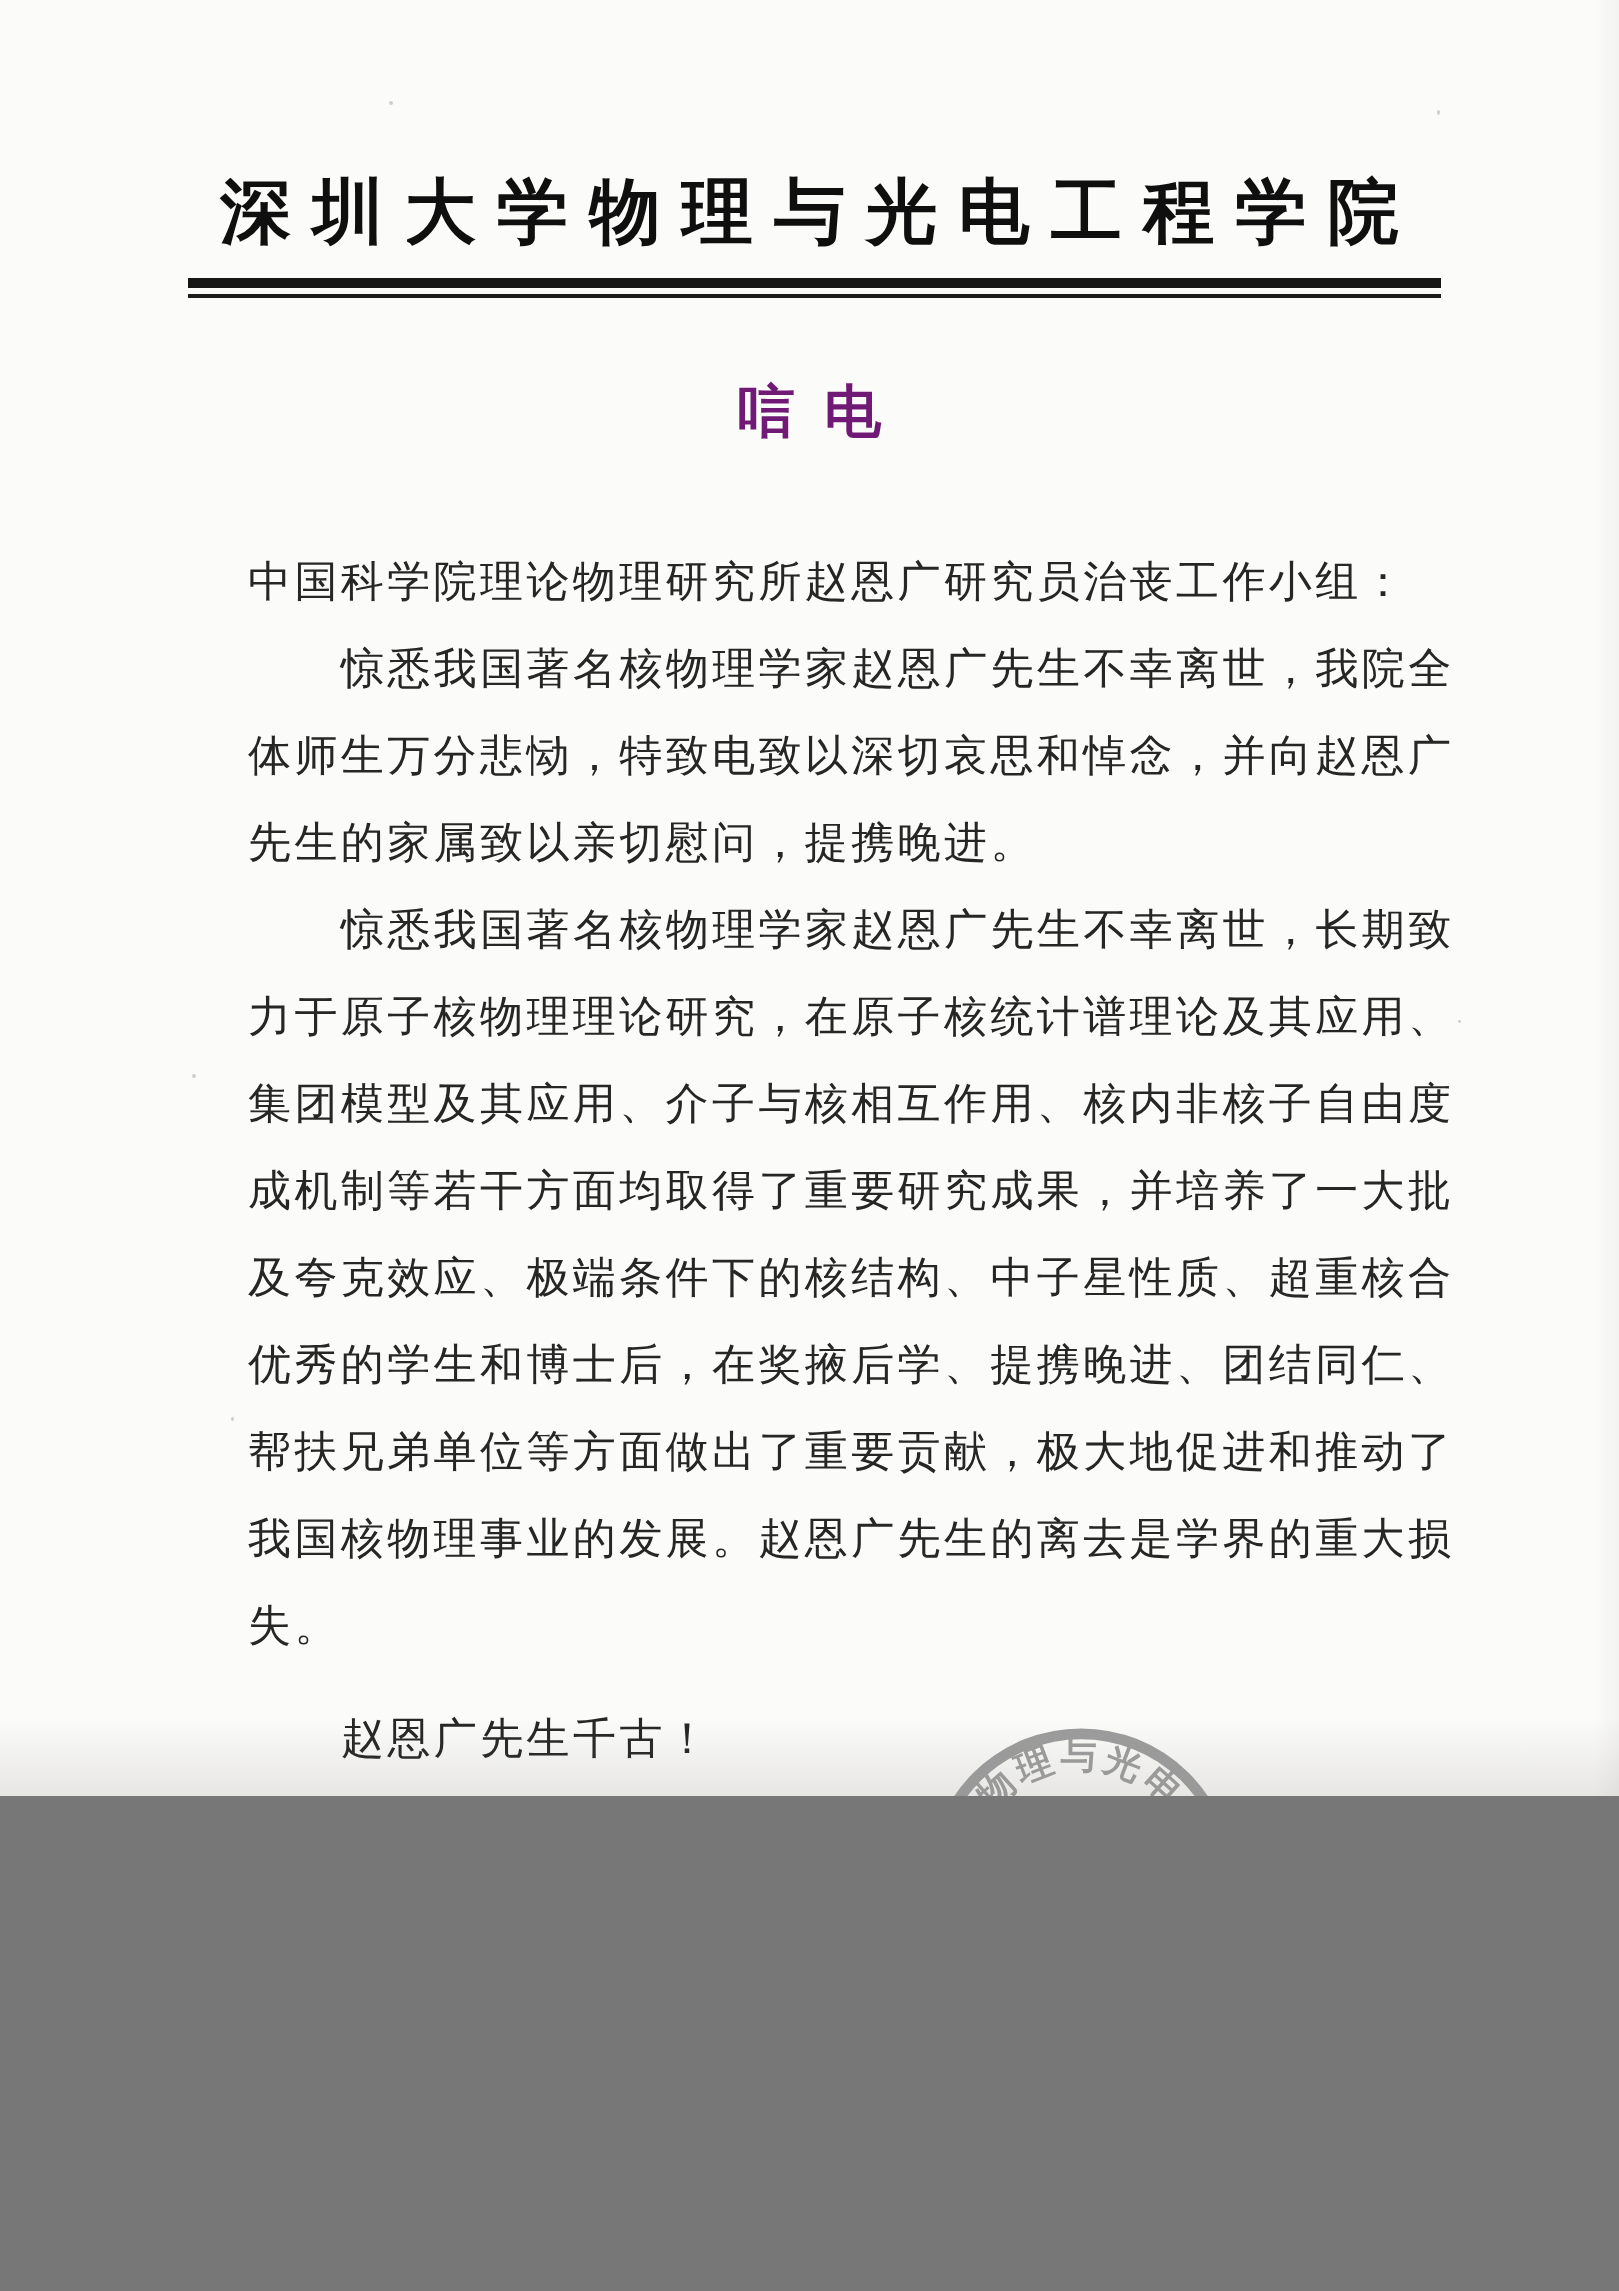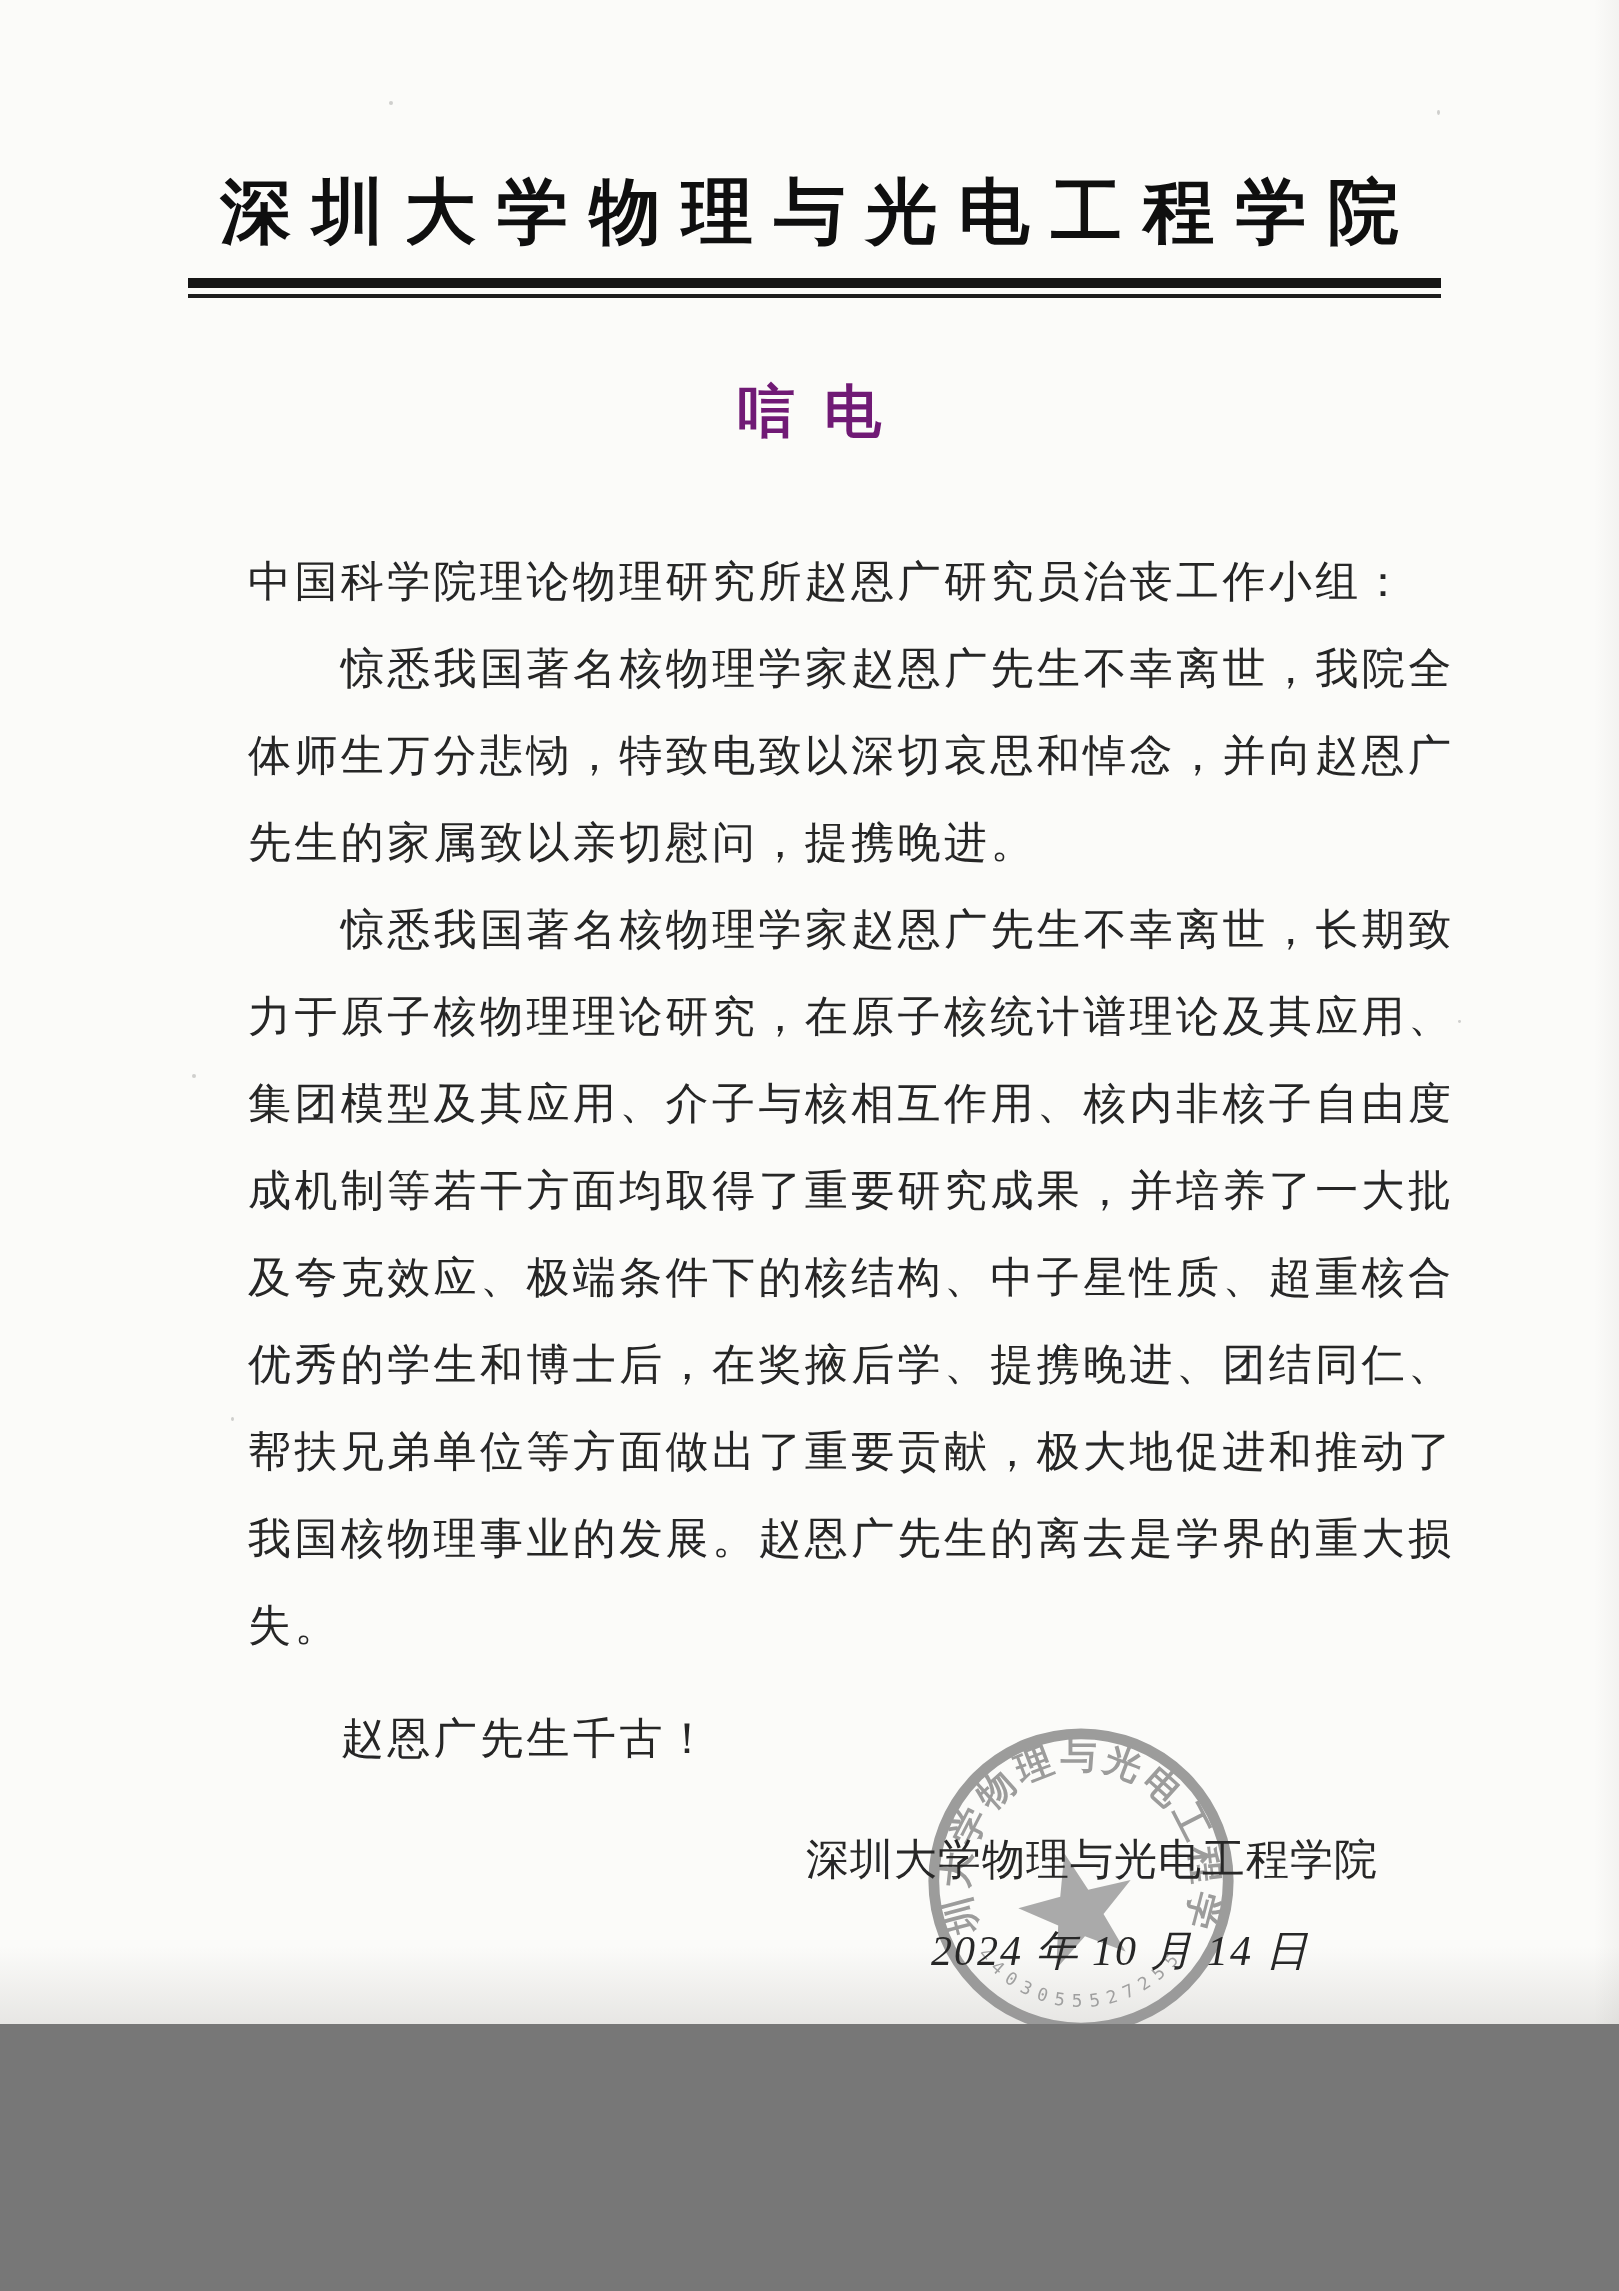--- a/index.html
+++ b/index.html
@@ -1,18 +1,18 @@
 <!DOCTYPE html>
 <html><head>
 <meta charset="utf-8">
 <style>
   html,body{margin:0;padding:0;background:#777;}
   .page{
     position:relative;
-    width:1619px;height:2024px;
+    width:1619px;height:1796px;
     margin:0 auto;
     background:#fbfbf9;
     overflow:hidden;
     font-family:"Liberation Serif", serif;
     color:#242424;
   }
   
   .scan-bottom{position:absolute;left:0;bottom:0;width:100%;height:78px;
     background:linear-gradient(to bottom, rgba(110,105,100,0) 0%, rgba(110,105,100,0.14) 100%);}
   .scan-right{position:absolute;right:0;top:0;width:25.5px;height:100%;

